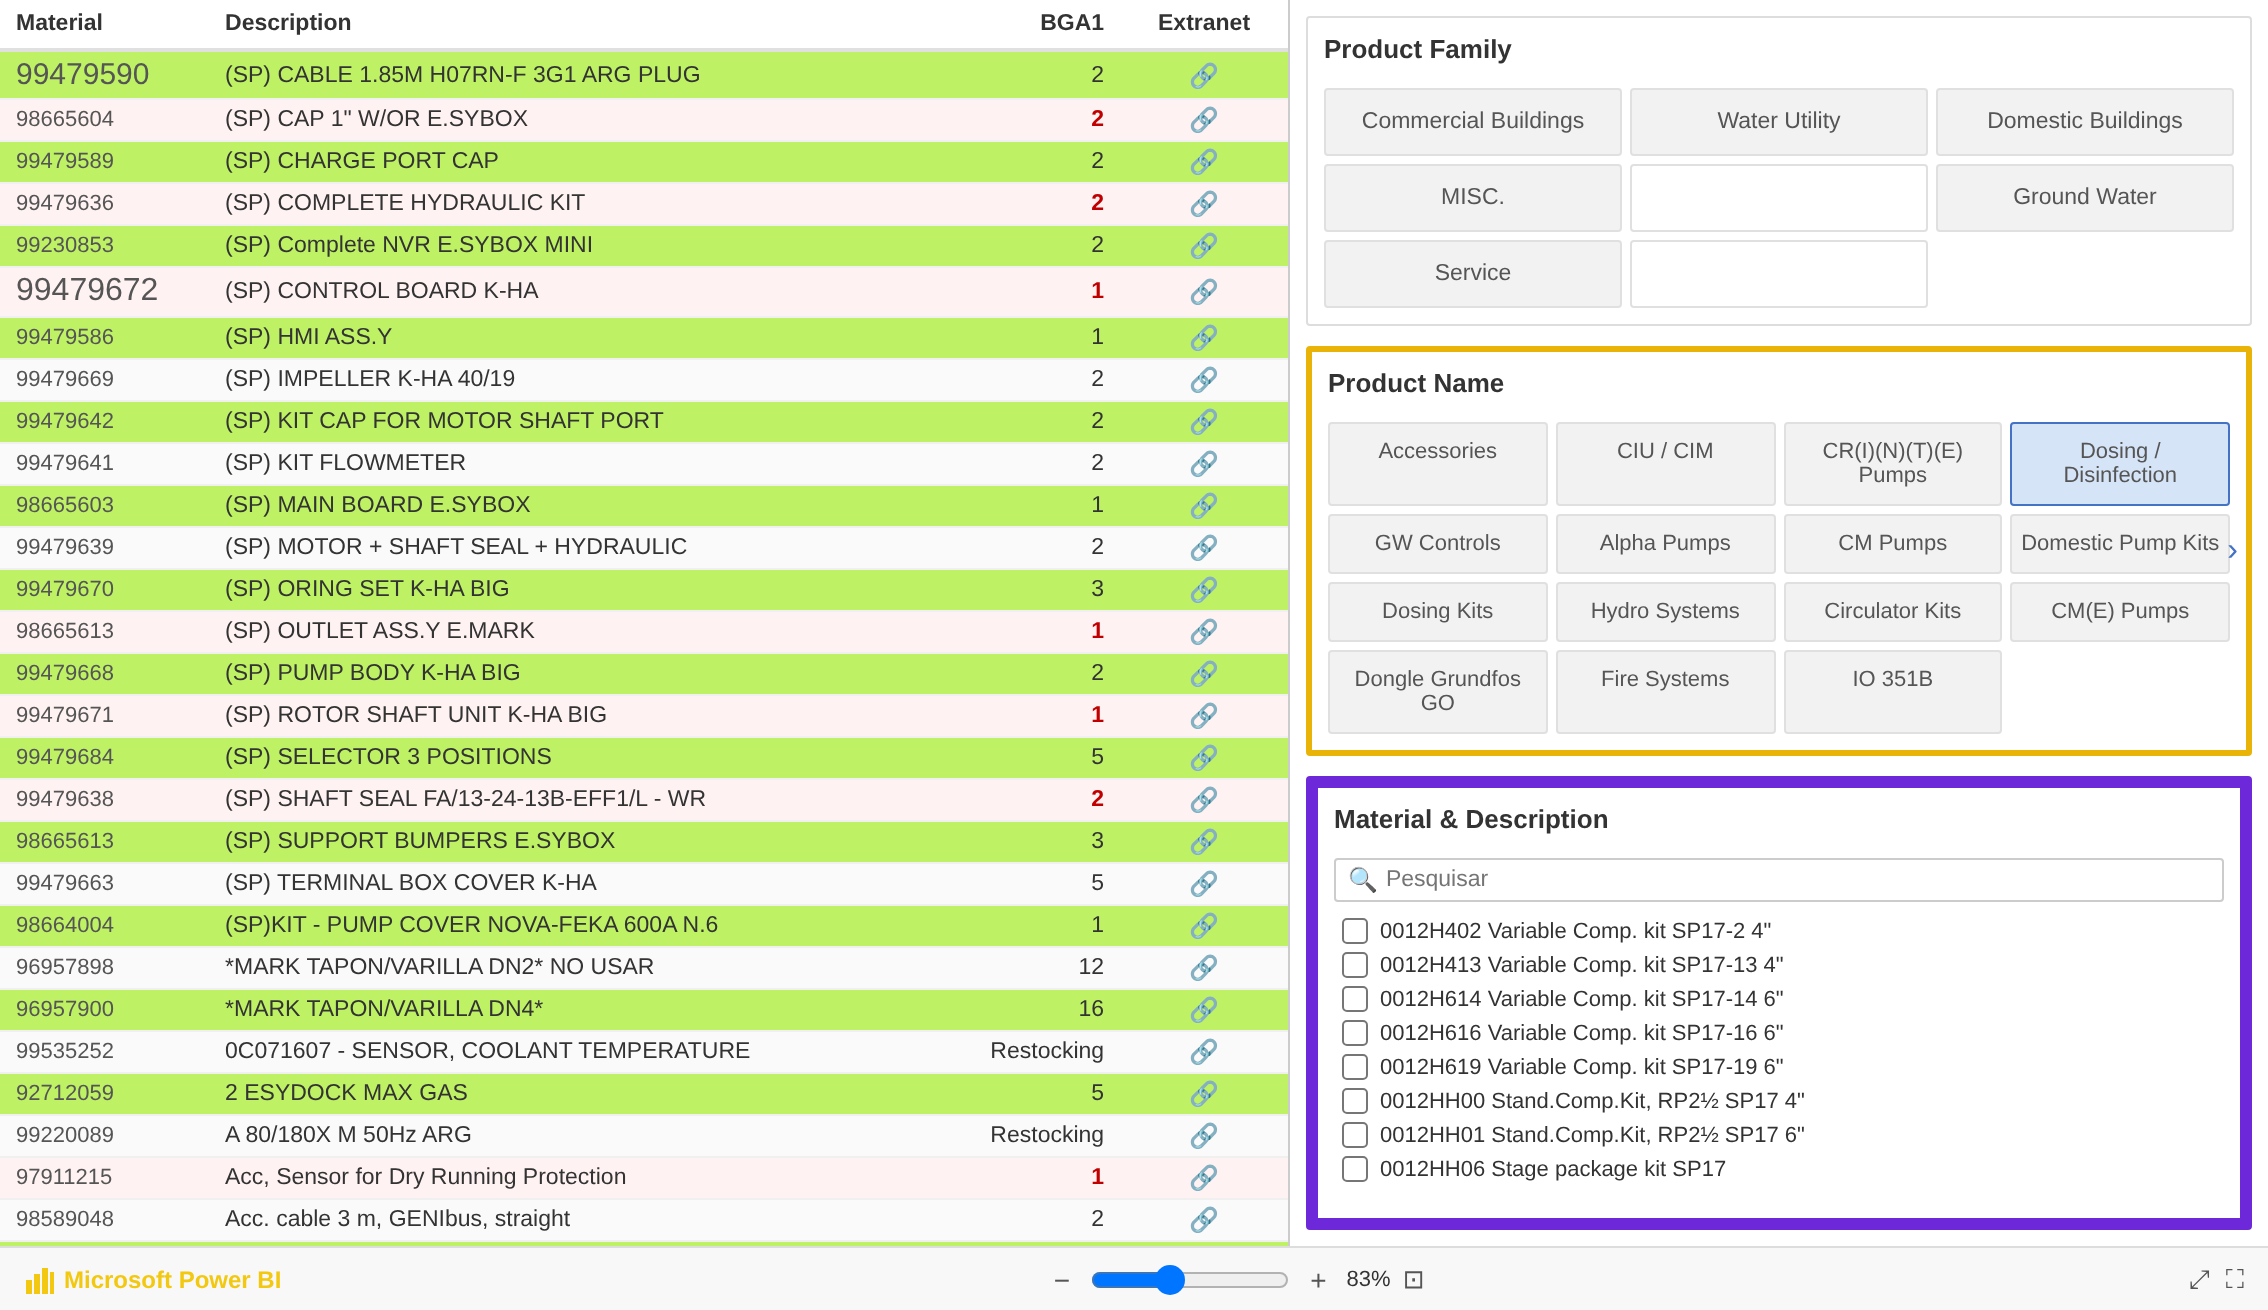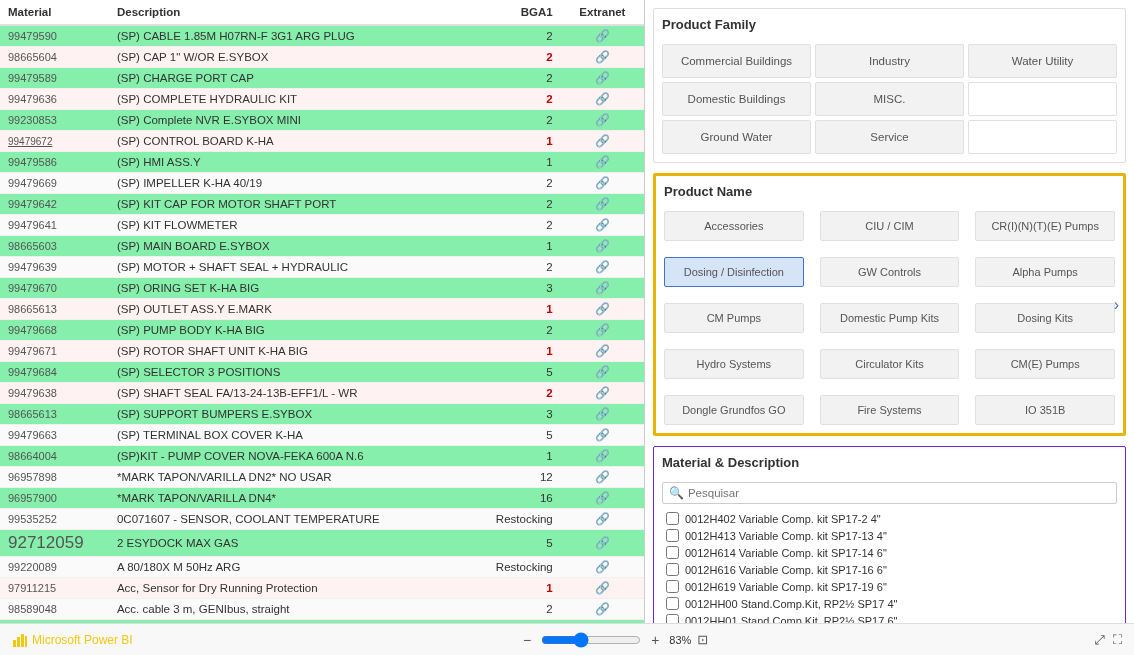--- a/index.html
+++ b/index.html
@@ -1,18 +1,18 @@
 <!DOCTYPE html>
 <html><head>
   <meta charset="utf-8">
   <style>
     * { box-sizing: border-box; margin: 0; padding: 0; }
     body { font-family: 'Segoe UI', Arial, sans-serif; font-size: 12px; background: #f0f0f0; width: 1134px; height: 655px; overflow: hidden; display: flex; flex-direction: column; }
 
-    .main-container { display: flex; flex: 1; overflow: hidden; background: #86efac; }
+    .main-container { display: flex; flex: 1; overflow: hidden; background: #bef264; }
 
     
     .left-panel { width: 645px; display: flex; flex-direction: column; border-right: 1px solid #ccc; overflow: hidden; }
 
     .table-wrapper { flex: 1; overflow-y: auto; overflow-x: hidden; }
 
     table { width: 100%; border-collapse: collapse; font-size: 11.5px; }
     table thead tr { background: #fff; position: sticky; top: 0; z-index: 2; }
     table thead th { padding: 6px 8px; text-align: left; font-weight: 600; color: #333; border-bottom: 2px solid #e0e0e0; white-space: nowrap; }
     table tbody tr { border-bottom: 1px solid #f0f0f0; }
@@ -31,42 +31,42 @@
 
     .section-title { font-size: 13px; font-weight: 700; color: #333; margin-bottom: 8px; padding-bottom: 4px; }
 
     
     .product-family-section { border: 1px solid #ddd; padding: 8px; margin-bottom: 10px; border-radius: 2px; }
     .product-family-grid { display: grid; grid-template-columns: repeat(3, 1fr); gap: 4px; }
     .pf-cell { background: #f2f2f2; border: 1px solid #e0e0e0; padding: 10px 6px; text-align: center; font-size: 11.5px; color: #555; cursor: pointer; border-radius: 2px; }
 
     
     .product-name-section { border: 3px solid #eab308; padding: 8px; margin-bottom: 10px; border-radius: 2px; position: relative; }
-    .product-name-grid { display: grid; grid-template-columns: repeat(3, 1fr); gap: 16px; border-radius: 24px; }
+    .product-name-grid { display: grid; grid-template-columns: repeat(4, 1fr); gap: 4px; border-radius: 24px; }
     .pn-cell { background: #f2f2f2; border: 1px solid #e0e0e0; padding: 8px 4px; text-align: center; font-size: 11px; color: #555; cursor: pointer; border-radius: 2px; }
     .chevron-right { position: absolute; right: 4px; top: 50%; transform: translateY(-50%); color: #4472c4; font-size: 16px; cursor: pointer; }
 
     
-    .material-desc-section { border: 1px solid #6d28d9; padding: 8px; flex: 1; border-radius: 2px; display: flex; flex-direction: column; }
+    .material-desc-section { border: 6px solid #6d28d9; padding: 8px; flex: 1; border-radius: 2px; display: flex; flex-direction: column; }
     .search-box { display: flex; align-items: center; border: 1px solid #ccc; border-radius: 2px; padding: 3px 6px; margin-bottom: 6px; background: #fff; }
     .search-box input { border: none; outline: none; font-size: 11.5px; flex: 1; }
     .search-icon { color: #666; margin-right: 4px; font-size: 12px; }
     .material-list { flex: 1; overflow-y: auto; }
     .material-item { display: flex; align-items: center; padding: 2px 4px; font-size: 11px; color: #333; }
     .material-item input[type="checkbox"] { margin-right: 6px; flex-shrink: 0; }
     .material-item label { cursor: pointer; white-space: nowrap; overflow: hidden; text-overflow: ellipsis; }
 
     
     .bottom-bar { height: 32px; background: #f8f8f8; border-top: 1px solid #ddd; display: flex; align-items: center; justify-content: space-between; padding: 0 12px; }
     .zoom-control { display: flex; align-items: center; gap: 6px; }
     .zoom-btn { background: none; border: none; cursor: pointer; font-size: 14px; color: #555; padding: 2px 4px; }
     .zoom-slider { width: 100px; }
     .zoom-label { font-size: 11px; color: #333; }
     .bottom-left { display: flex; align-items: center; gap: 8px; }
-    .powerbi-link { color: #f2c811; font-weight: 400; font-size: 12px; text-decoration: none; display: flex; align-items: center; gap: 4px; }
+    .powerbi-link { color: #f2c811; font-weight: 700; font-size: 12px; text-decoration: none; display: flex; align-items: center; gap: 4px; }
     .powerbi-logo { width: 16px; height: 16px; }
     .bottom-icons { display: flex; gap: 8px; align-items: center; }
     .bottom-icon { color: #555; font-size: 13px; cursor: pointer; }
   </style>
 </head>
 <body>
 
 <div class="main-container">
 
   <div class="left-panel">
@@ -75,21 +75,21 @@
         <thead>
           <tr>
             <th class="mat-col">Material</th>
             <th class="desc-col">Description</th>
             <th class="bga-col">BGA1</th>
             <th class="ext-col">Extranet</th>
           </tr>
         </thead>
         <tbody id="table-body">
         <tr>
-              <td style="font-size: 11px; color: rgb(85, 85, 85);">99479590</td>
+              <td style="font-size: 15px; color: rgb(85, 85, 85);">99479590</td>
               <td style="max-width: 280px; overflow: hidden; text-overflow: ellipsis; margin-left: 42px;">(SP) CABLE 1.85M H07RN-F 3G1 ARG PLUG</td>
               <td class="num">2</td>
               <td class="link-icon"><span style="color:#4472c4;font-size:12px;">🔗</span></td>
             </tr>
             <tr style="background-color: rgb(255, 242, 242);">
               <td style="font-size: 11px; color: rgb(85, 85, 85);">98665604</td>
               <td style="max-width: 280px; overflow: hidden; text-overflow: ellipsis;">(SP) CAP 1" W/OR E.SYBOX</td>
               <td class="num" style="color: rgb(192, 0, 0); font-weight: 600;">2</td>
               <td class="link-icon"><span style="color:#4472c4;font-size:12px;">🔗</span></td>
             </tr>
@@ -105,21 +105,21 @@
               <td class="num" style="color: rgb(192, 0, 0); font-weight: 600;">2</td>
               <td class="link-icon"><span style="color:#4472c4;font-size:12px;">🔗</span></td>
             </tr>
             <tr>
               <td style="font-size: 11px; color: rgb(85, 85, 85);">99230853</td>
               <td style="max-width: 280px; overflow: hidden; text-overflow: ellipsis;">(SP) Complete NVR E.SYBOX MINI</td>
               <td class="num">2</td>
               <td class="link-icon"><span style="color:#4472c4;font-size:12px;">🔗</span></td>
             </tr>
             <tr style="background-color: rgb(255, 242, 242);">
-              <td style="font-size: 10px; color: rgb(85, 85, 85); text-decoration: underline;">99479672</td>
+              <td style="font-size: 16px; color: rgb(85, 85, 85);">99479672</td>
               <td style="max-width: 280px; overflow: hidden; text-overflow: ellipsis;">(SP) CONTROL BOARD K-HA</td>
               <td class="num" style="color: rgb(192, 0, 0); font-weight: 600;">1</td>
               <td class="link-icon"><span style="color:#4472c4;font-size:12px;">🔗</span></td>
             </tr>
             <tr>
               <td style="font-size: 11px; color: rgb(85, 85, 85);">99479586</td>
               <td style="max-width: 280px; overflow: hidden; text-overflow: ellipsis;">(SP) HMI ASS.Y</td>
               <td class="num">1</td>
               <td class="link-icon"><span style="color:#4472c4;font-size:12px;">🔗</span></td>
             </tr>
@@ -219,21 +219,21 @@
               <td class="num">16</td>
               <td class="link-icon"><span style="color:#4472c4;font-size:12px;">🔗</span></td>
             </tr>
             <tr>
               <td style="font-size: 11px; color: rgb(85, 85, 85);">99535252</td>
               <td style="max-width: 280px; overflow: hidden; text-overflow: ellipsis;">0C071607 - SENSOR, COOLANT TEMPERATURE</td>
               <td class="num">Restocking</td>
               <td class="link-icon"><span style="color:#4472c4;font-size:12px;">🔗</span></td>
             </tr>
             <tr>
-              <td style="font-size: 17px; color: rgb(85, 85, 85);">92712059</td>
+              <td style="font-size: 11px; color: rgb(85, 85, 85);">92712059</td>
               <td style="max-width: 280px; overflow: hidden; text-overflow: ellipsis;">2 ESYDOCK MAX GAS</td>
               <td class="num">5</td>
               <td class="link-icon"><span style="color:#4472c4;font-size:12px;">🔗</span></td>
             </tr>
             <tr>
               <td style="font-size: 11px; color: rgb(85, 85, 85);">99220089</td>
               <td style="max-width: 280px; overflow: hidden; text-overflow: ellipsis;">A 80/180X M 50Hz ARG</td>
               <td class="num">Restocking</td>
               <td class="link-icon"><span style="color:#4472c4;font-size:12px;">🔗</span></td>
             </tr>
@@ -253,21 +253,20 @@
       </table>
     </div>
   </div>
 
   <div class="right-panel">
 
     <div class="product-family-section">
       <div class="section-title">Product Family</div>
       <div class="product-family-grid" id="pf-grid">
           <div class="pf-cell" style="font-weight: 500;">Commercial Buildings</div>
-          <div class="pf-cell">Industry</div>
           <div class="pf-cell">Water Utility</div>
           <div class="pf-cell">Domestic Buildings</div>
           <div class="pf-cell">MISC.</div>
           <div class="pf-cell" style="background: transparent;"></div>
           <div class="pf-cell">Ground Water</div>
           <div class="pf-cell">Service</div>
           <div class="pf-cell" style="background: transparent;"></div>
         </div>
     </div>
 

